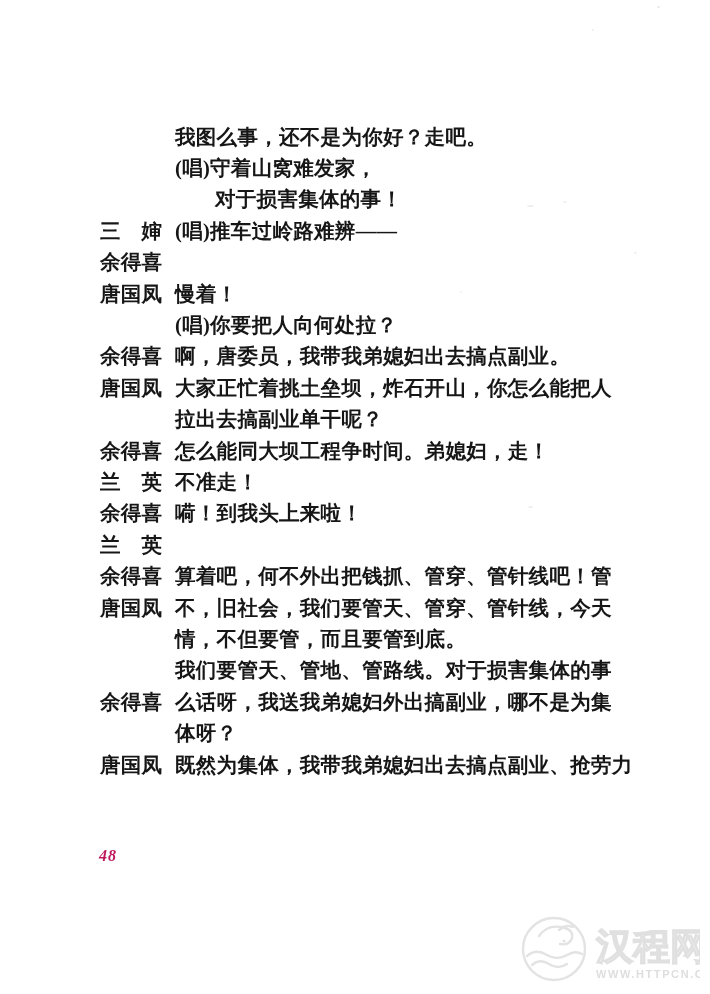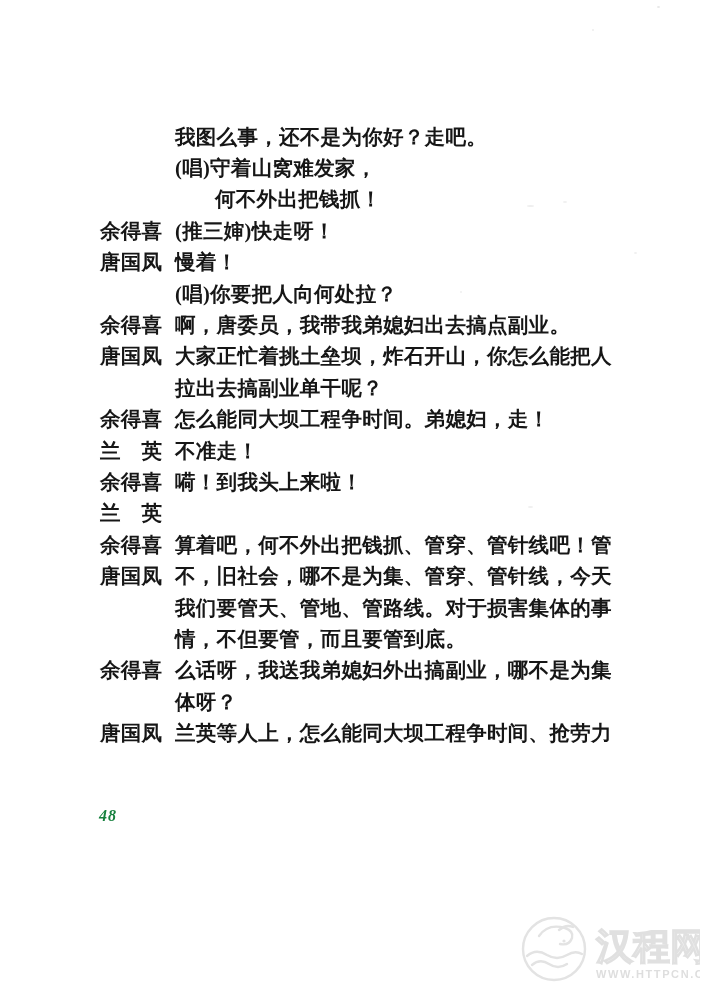--- a/index.html
+++ b/index.html
@@ -32,26 +32,26 @@
     white-space: nowrap;
   }
   .speaker {
     flex: 0 0 75px;
   }
   .text { }
   .text.lyric { padding-left: 40px; }
   .page-number {
     position: absolute;
     left: 99px;
-    top: 807px;
+    top: 847px;
     font-style: italic;
     font-weight: bold;
     font-size: 16px;
     letter-spacing: 1px;
-    color: #15803d;
+    color: #be185d;
   }
   .watermark {
     position: absolute;
     left: 512px;
     top: 901px;
   }
   .speck {
     position: absolute;
     background: #c9c9c9;
     border-radius: 50%;
@@ -66,25 +66,28 @@
     <div class="line">
       <span class="speaker"></span>
       <span class="text">我图么事，还不是为你好？走吧。</span>
     </div>
     <div class="line">
       <span class="speaker"></span>
       <span class="text">(唱)守着山窝难发家，</span>
     </div>
     <div class="line">
       <span class="speaker"></span>
-      <span class="text lyric">何不外出把钱抓！</span>
+      <span class="text lyric">对于损害集体的事！</span>
+    </div>
+    <div class="line">
+      <span class="speaker">三　婶</span>
+      <span class="text">(唱)推车过岭路难辨——</span>
     </div>
     <div class="line">
       <span class="speaker">余得喜</span>
-      <span class="text">(推三婶)快走呀！</span>
     </div>
     <div class="line">
       <span class="speaker">唐国凤</span>
       <span class="text">慢着！</span>
     </div>
     <div class="line">
       <span class="speaker"></span>
       <span class="text">(唱)你要把人向何处拉？</span>
     </div>
     <div class="line">
@@ -113,41 +116,41 @@
     </div>
     <div class="line">
       <span class="speaker">兰　英</span>
     </div>
     <div class="line">
       <span class="speaker">余得喜</span>
       <span class="text">算着吧，何不外出把钱抓、管穿、管针线吧！管</span>
     </div>
     <div class="line">
       <span class="speaker">唐国凤</span>
-      <span class="text">不，旧社会，哪不是为集、管穿、管针线，今天</span>
+      <span class="text">不，旧社会，我们要管天、管穿、管针线，今天</span>
+    </div>
+    <div class="line">
+      <span class="speaker"></span>
+      <span class="text">情，不但要管，而且要管到底。</span>
     </div>
     <div class="line">
       <span class="speaker"></span>
       <span class="text">我们要管天、管地、管路线。对于损害集体的事</span>
-    </div>
-    <div class="line">
-      <span class="speaker"></span>
-      <span class="text">情，不但要管，而且要管到底。</span>
     </div>
     <div class="line">
       <span class="speaker">余得喜</span>
       <span class="text">么话呀，我送我弟媳妇外出搞副业，哪不是为集</span>
     </div>
     <div class="line">
       <span class="speaker"></span>
       <span class="text">体呀？</span>
     </div>
     <div class="line">
       <span class="speaker">唐国凤</span>
-      <span class="text">兰英等人上，怎么能同大坝工程争时间、抢劳力</span>
+      <span class="text">既然为集体，我带我弟媳妇出去搞点副业、抢劳力</span>
     </div>
   </main>
 
   <div class="page-number">48</div>
 
   <div class="speck" style="left:657px; top:6px; width:3px; height:2px; opacity:.45"></div>
   <div class="speck" style="left:592px; top:29px; width:2px; height:2px; opacity:.35"></div>
   <div class="speck" style="left:527px; top:205px; width:7px; height:2px; opacity:.3"></div>
   <div class="speck" style="left:563px; top:201px; width:4px; height:2px; opacity:.3"></div>
   <div class="speck" style="left:634px; top:252px; width:3px; height:2px; opacity:.3"></div>

